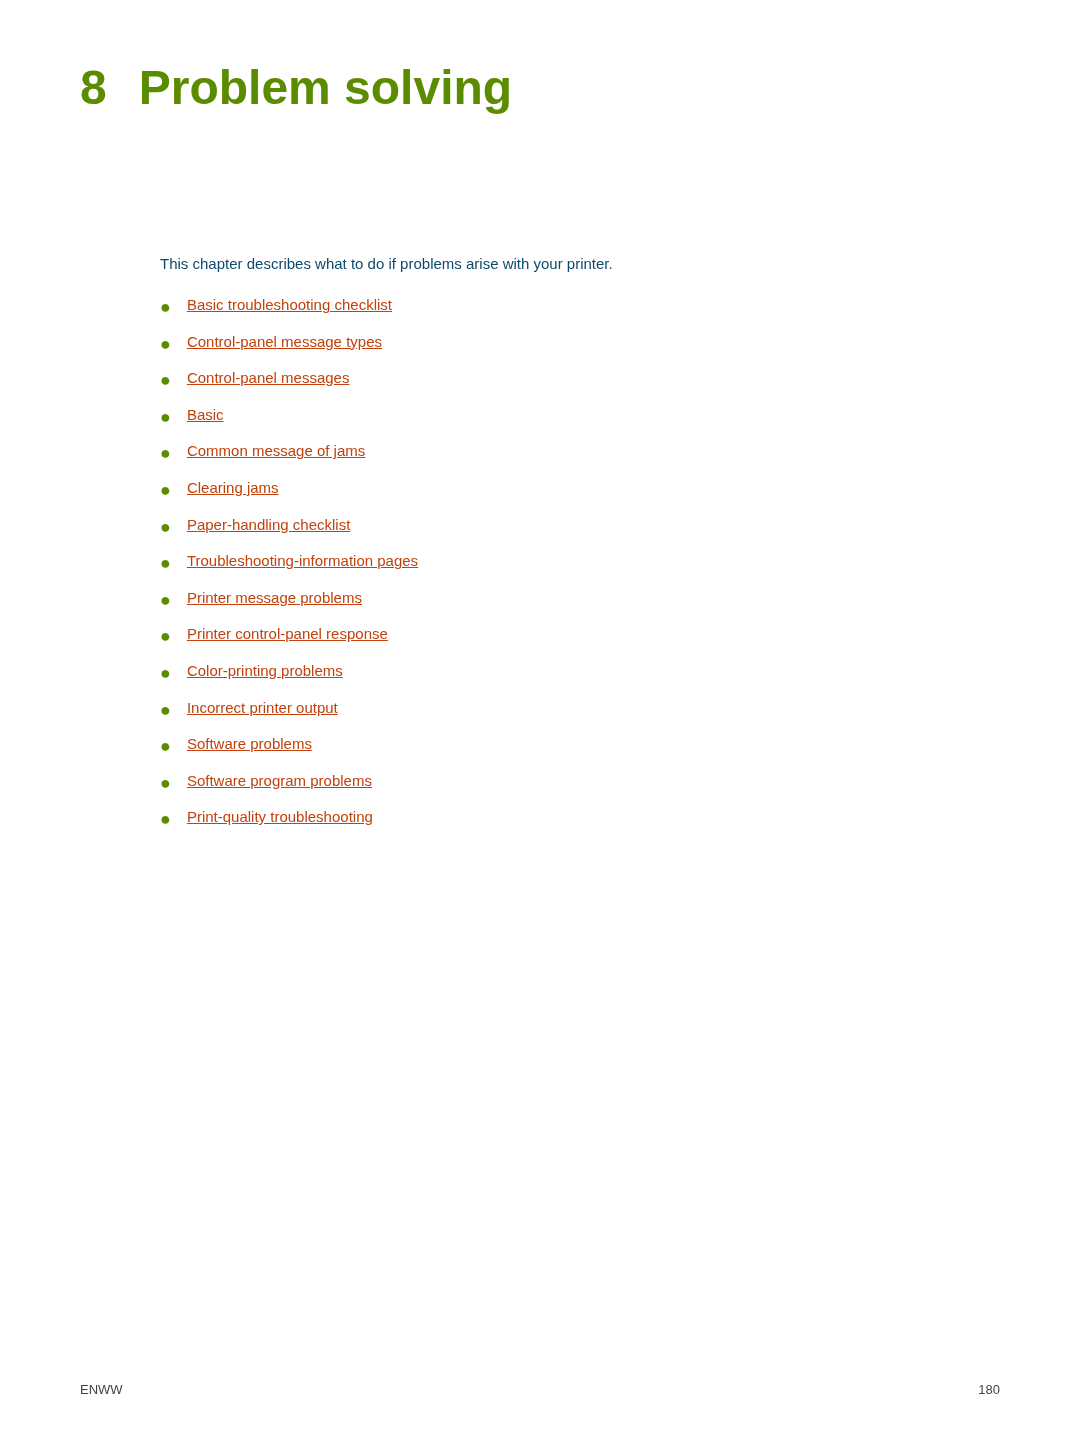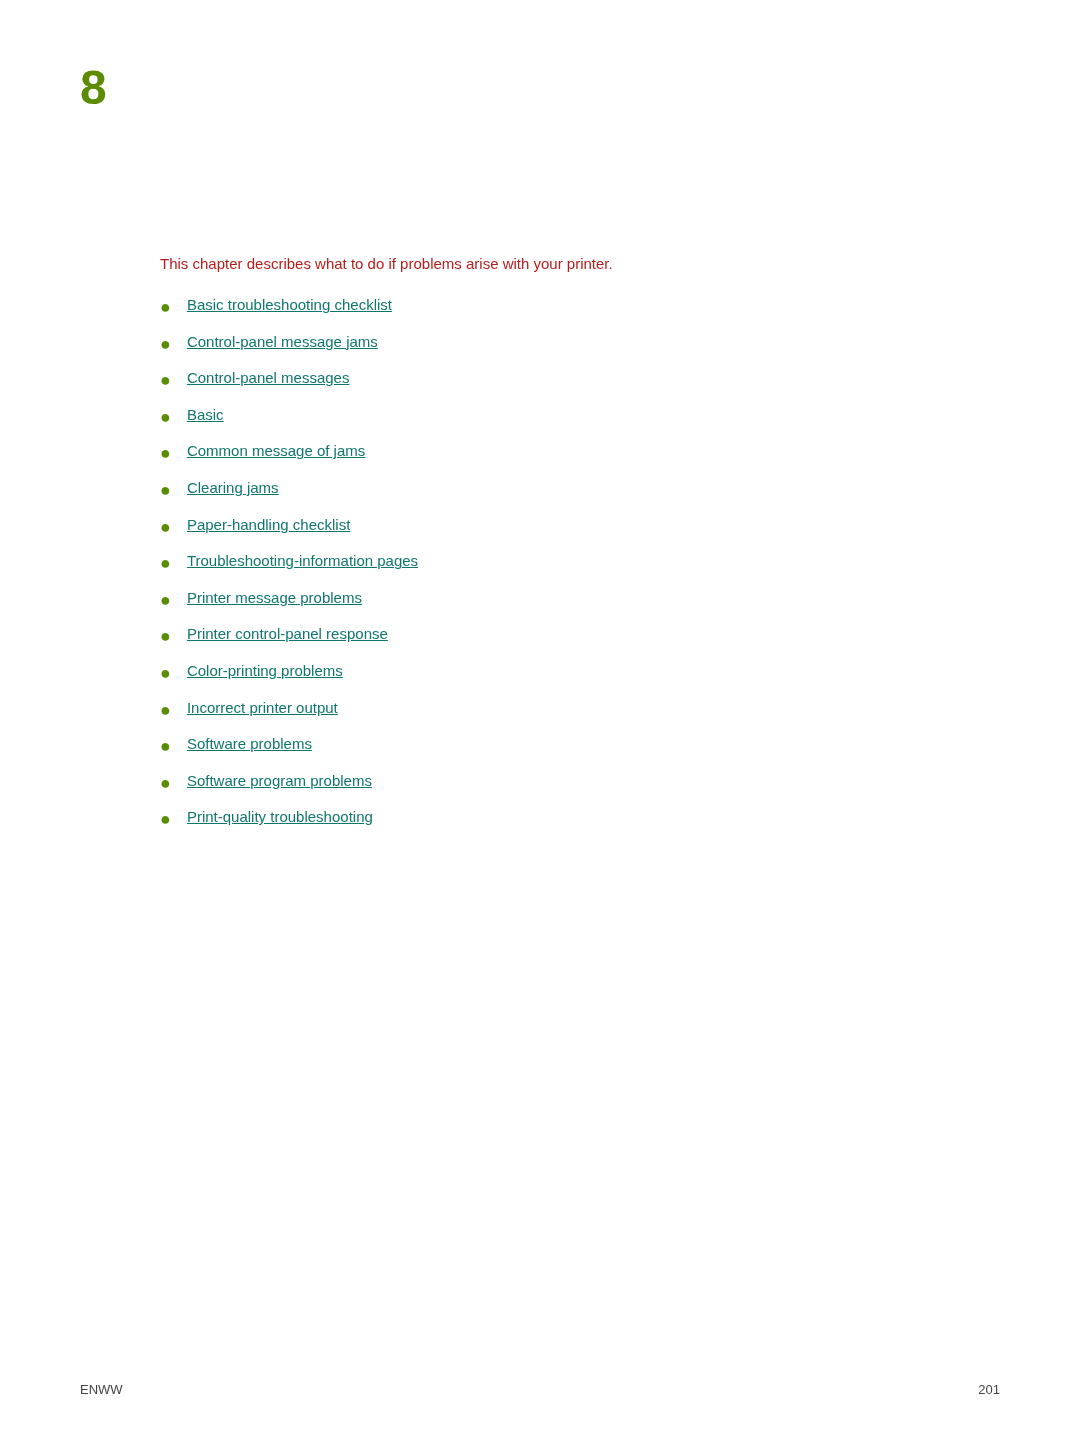--- a/index.html
+++ b/index.html
@@ -38,21 +38,21 @@
 
     .chapter-title {
       font-size: 48px;
       font-weight: bold;
       color: #5b8c00;
     }
 
     .intro-text {
       margin-bottom: 24px;
       font-size: 15px;
-      color: #b91c1c;
+      color: #0c4a6e;
       margin-left: 80px;
     }
 
     .toc-list {
       list-style: none;
       margin-left: 80px;
     }
 
     .toc-list li {
       display: flex;
@@ -64,21 +64,21 @@
 
     .bullet {
       color: #5b8c00;
       font-size: 18px;
       margin-top: 1px;
       flex-shrink: 0;
       line-height: 1.2;
     }
 
     .toc-link {
-      color: #0f766e;
+      color: #c2410c;
       text-decoration: underline;
       cursor: pointer;
     }
 
     .footer {
       position: absolute;
       bottom: 40px;
       left: 80px;
       right: 80px;
       display: flex;
@@ -89,32 +89,33 @@
       gap: 28px;
     }
   </style>
 </head>
 <body>
 
 <div class="page-container">
 
   <div class="chapter-header">
     <span class="chapter-number">8</span>
+    <span class="chapter-title">Problem solving</span>
   </div>
 
   <p class="intro-text">This chapter describes what to do if problems arise with your printer.</p>
 
   <ul class="toc-list" id="toc-list">
   <li>
         <span class="bullet">●</span>
         <a class="toc-link" href="#">Basic troubleshooting checklist</a>
       </li>
       <li>
         <span class="bullet">●</span>
-        <a class="toc-link" href="#">Control-panel message jams</a>
+        <a class="toc-link" href="#">Control-panel message types</a>
       </li>
       <li>
         <span class="bullet">●</span>
         <a class="toc-link" href="#">Control-panel messages</a>
       </li>
       <li>
         <span class="bullet">●</span>
         <a class="toc-link" href="#">Basic</a>
       </li>
       <li>
@@ -160,14 +161,14 @@
       <li>
         <span class="bullet">●</span>
         <a class="toc-link" href="#">Print-quality troubleshooting</a>
       </li>
     </ul>
 
 </div>
 
 <div class="footer">
   <span>ENWW</span>
-  <span>201</span>
+  <span>180</span>
 </div>
 
 </body></html>

